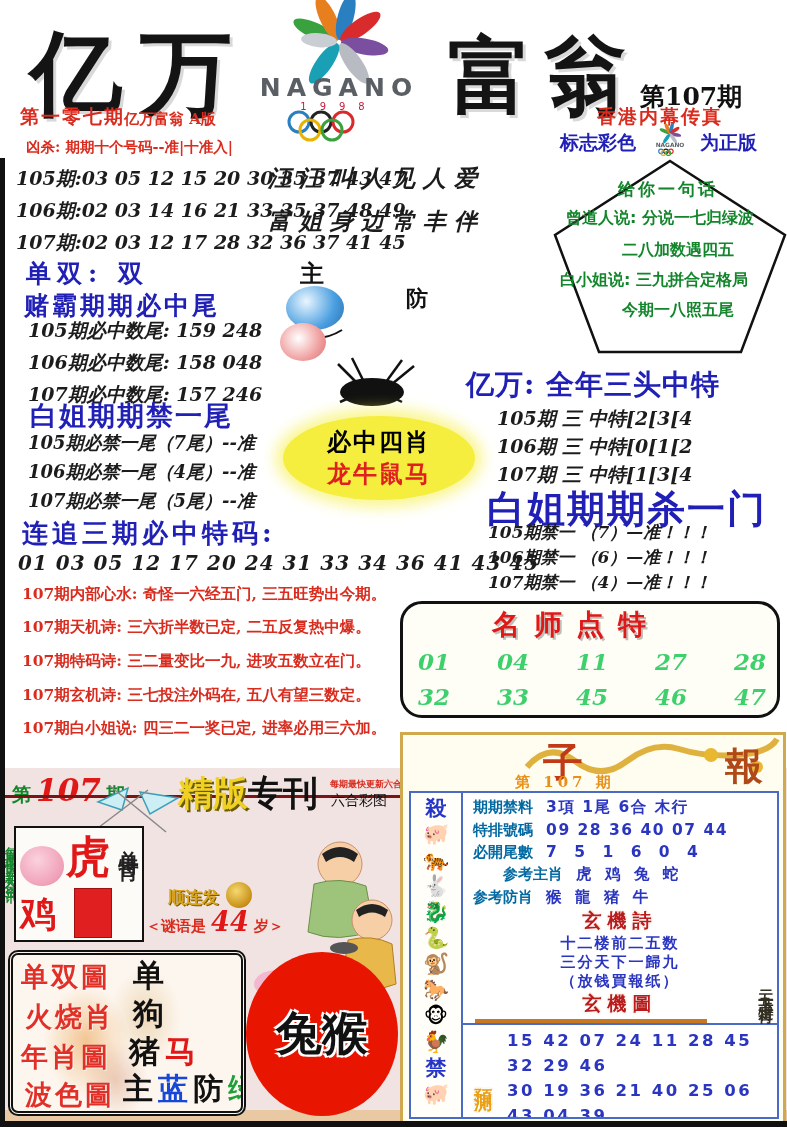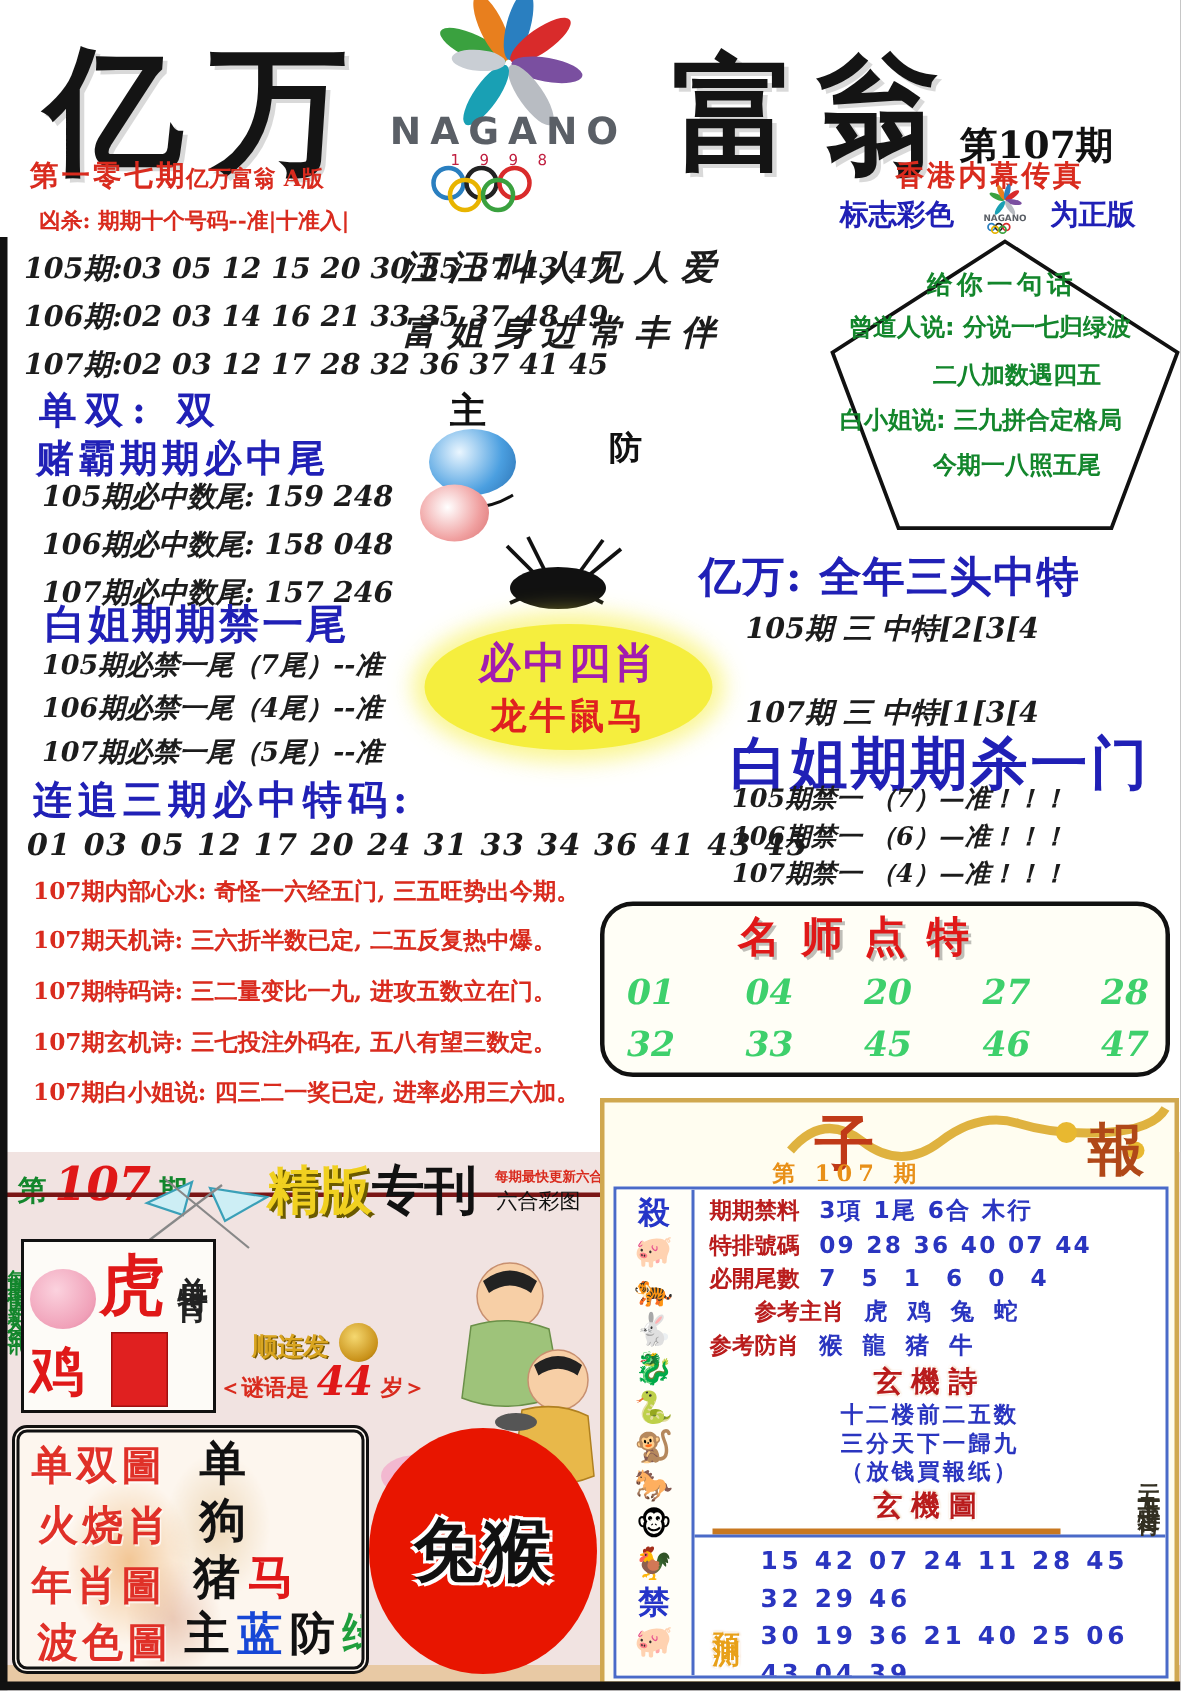--- a/index.html
+++ b/index.html
@@ -13,21 +13,21 @@
 .redtxt{color:#d92b1e;font-weight:bold}
 .greentxt{color:#13862c;font-weight:bold}
 .calli{font-family:"DejaVu Serif",serif;font-weight:bold;color:#141414;
   text-shadow:3px 3px 0 rgba(0,0,0,.15)}
 .vert{writing-mode:vertical-rl}
 .pent-line{position:absolute;font-size:16px;font-weight:bold;color:#13862c;white-space:nowrap}
 .mingshi-row{position:absolute;left:418px;width:348px;display:flex;justify-content:space-between}
 .mingshi-row span{font-family:"DejaVu Serif",serif;font-style:italic;font-weight:bold;
   font-size:23px;color:#3ed06c}
 .panel-line{margin:2px 0 0 10px;white-space:nowrap}
-.panel-line .lb{color:#b91c1c;font-weight:bold;font-size:15px;font-family:Liberation Sans, sans-serif}
+.panel-line .lb{color:#0369a1;font-weight:bold;font-size:15px;font-family:Liberation Sans, sans-serif}
 .panel-line .vl{color:#2a35c0;font-weight:bold;font-size:15.5px;letter-spacing:1.5px;margin-left:8px}
 .bubble{ text-align:center;font-weight:bold;font-size:19px;color:#b91c1c;letter-spacing:6px;
   text-shadow:1px 1px 0 #fff,-1px -1px 0 #fff,0 0 2px #c87820}
 .poemline{text-align:center;font-weight:bold;font-size:15px;color:#2a35c0;line-height:19px;letter-spacing:2px}
 .zstrip{width:52px;border-right:2px solid #4a6ac8;display:flex;flex-direction:column;
   align-items:center;padding-top:2px;background:#fffef8}
 .zstrip span{font-size:21px;line-height:26px}
 .zchar{color:#2535c8;font-weight:bold;font-size:24px;font-family:"DejaVu Serif",serif}
 .boxb-red{position:absolute;font-family:"DejaVu Serif",serif;font-weight:bold;
   font-size:27px;color:#e03028;letter-spacing:3px;text-shadow:1px 1px 0 rgba(255,255,255,.7)}
@@ -115,21 +115,21 @@
         <line x1="104" y1="16" x2="82" y2="34"></line>
       <line x1="30" y1="52" x2="48" y2="44"></line>
         <line x1="92" y1="52" x2="76" y2="44"></line>
     </g>
     <ellipse cx="62" cy="42" rx="32" ry="14" fill="#111"></ellipse>
   </svg>
 
   <div class="abs" style="left:283px;top:416px;width:192px;height:84px;border-radius:50%;
        background:#f5ee3e;box-shadow:0 0 14px 8px rgba(245,238,62,.55);
        display:flex;flex-direction:column;align-items:center;justify-content:center">
-    <div class="serif" style="font-size:28px;font-weight:bold;color:#a21caf;letter-spacing:2px">必中四肖</div>
+    <div class="serif" style="font-size:24px;font-weight:bold;color:#000000;letter-spacing:2px">必中四肖</div>
     <div class="serif" style="font-size:24px;font-weight:bold;color:#e02020;letter-spacing:2px">龙牛鼠马</div>
   </div>
 
   <div class="abs redtxt serif" style="left:597px;top:104px;font-size:19px;letter-spacing:2px">香港内幕传真</div>
   <div class="abs bluehead" style="left:560px;top:130px;font-size:19px">标志彩色</div>
   <svg class="abs" style="left:646px;top:114px" width="48" height="48" viewBox="0 0 212 142">
     <g transform="translate(106,52)">
       <ellipse transform="rotate(-155)" cx="26" cy="0" rx="24" ry="8" fill="#3aa13f"></ellipse>
       <ellipse transform="rotate(-115)" cx="26" cy="0" rx="24" ry="8" fill="#e87f1e"></ellipse>
       <ellipse transform="rotate(-75)" cx="26" cy="0" rx="24" ry="8" fill="#2a7fc0"></ellipse>
@@ -153,34 +153,35 @@
     <polygon points="118,3 233,77 189,194 47,194 3,77" fill="none" stroke="#111" stroke-width="2.5"></polygon>
   </svg>
   <div class="pent-line" style="left:618px;top:178px;font-size:17px;letter-spacing:3px">给你一句话</div>
   <div class="pent-line" style="left:566px;top:208px">曾道人说: 分说一七归绿波</div>
   <div class="pent-line" style="left:622px;top:240px">二八加数遇四五</div>
   <div class="pent-line" style="left:560px;top:270px">白小姐说: 三九拼合定格局</div>
   <div class="pent-line" style="left:622px;top:300px">今期一八照五尾</div>
 
   <div class="abs bluehead" style="left:466px;top:366px;font-size:28px;letter-spacing:1px">亿万: 全年三头中特</div>
   <div class="abs hw" style="left:497px;top:406px;font-size:19px">105期  三  中特[2[3[4</div>
+  <div class="abs hw" style="left:497px;top:434px;font-size:19px">106期  三  中特[0[1[2</div>
   <div class="abs hw" style="left:497px;top:462px;font-size:19px">107期  三  中特[1[3[4</div>
 
   <div class="abs bluehead" style="left:487px;top:484px;font-size:38px;letter-spacing:2px">白姐期期杀一门</div>
   <div class="abs hw" style="left:488px;top:521px;font-size:17px">105期禁一 （7）—准！！！</div>
   <div class="abs hw" style="left:488px;top:546px;font-size:17px">106期禁一 （6）—准！！！</div>
   <div class="abs hw" style="left:488px;top:571px;font-size:17px">107期禁一 （4）—准！！！</div>
 
   <div class="abs" style="left:400px;top:601px;width:380px;height:117px;border:3px solid #111;border-radius:22px;background:#fffef6"></div>
   <div class="abs serif" style="left:400px;top:606px;width:352px;text-align:center;font-size:28px;font-weight:bold;
        color:#e01818;letter-spacing:14px;text-shadow:2px 2px 0 rgba(0,0,0,.25)">名师点特</div>
   <div class="mingshi-row" style="top:648px">
     <span>01</span>
     <span>04</span>
-    <span>20</span>
+    <span>11</span>
     <span>27</span>
     <span>28</span>
   </div>
   <div class="mingshi-row" style="top:683px">
     <span>32</span>
     <span>33</span>
     <span>45</span>
     <span>46</span>
     <span>47</span>
   </div>

